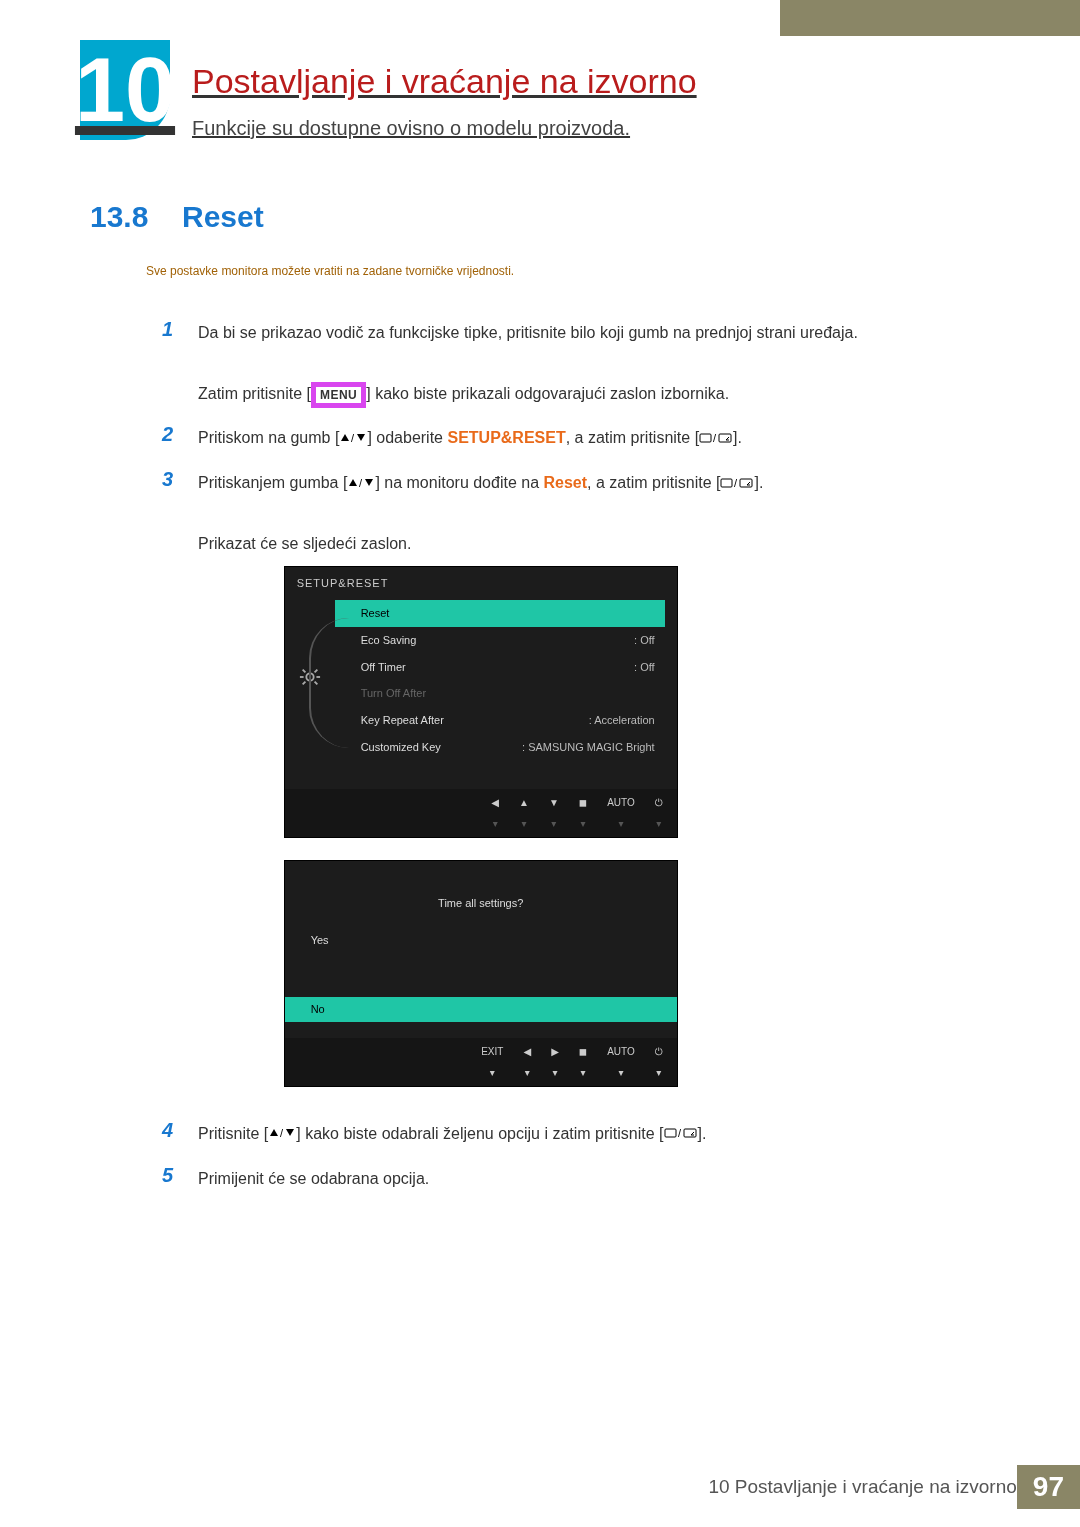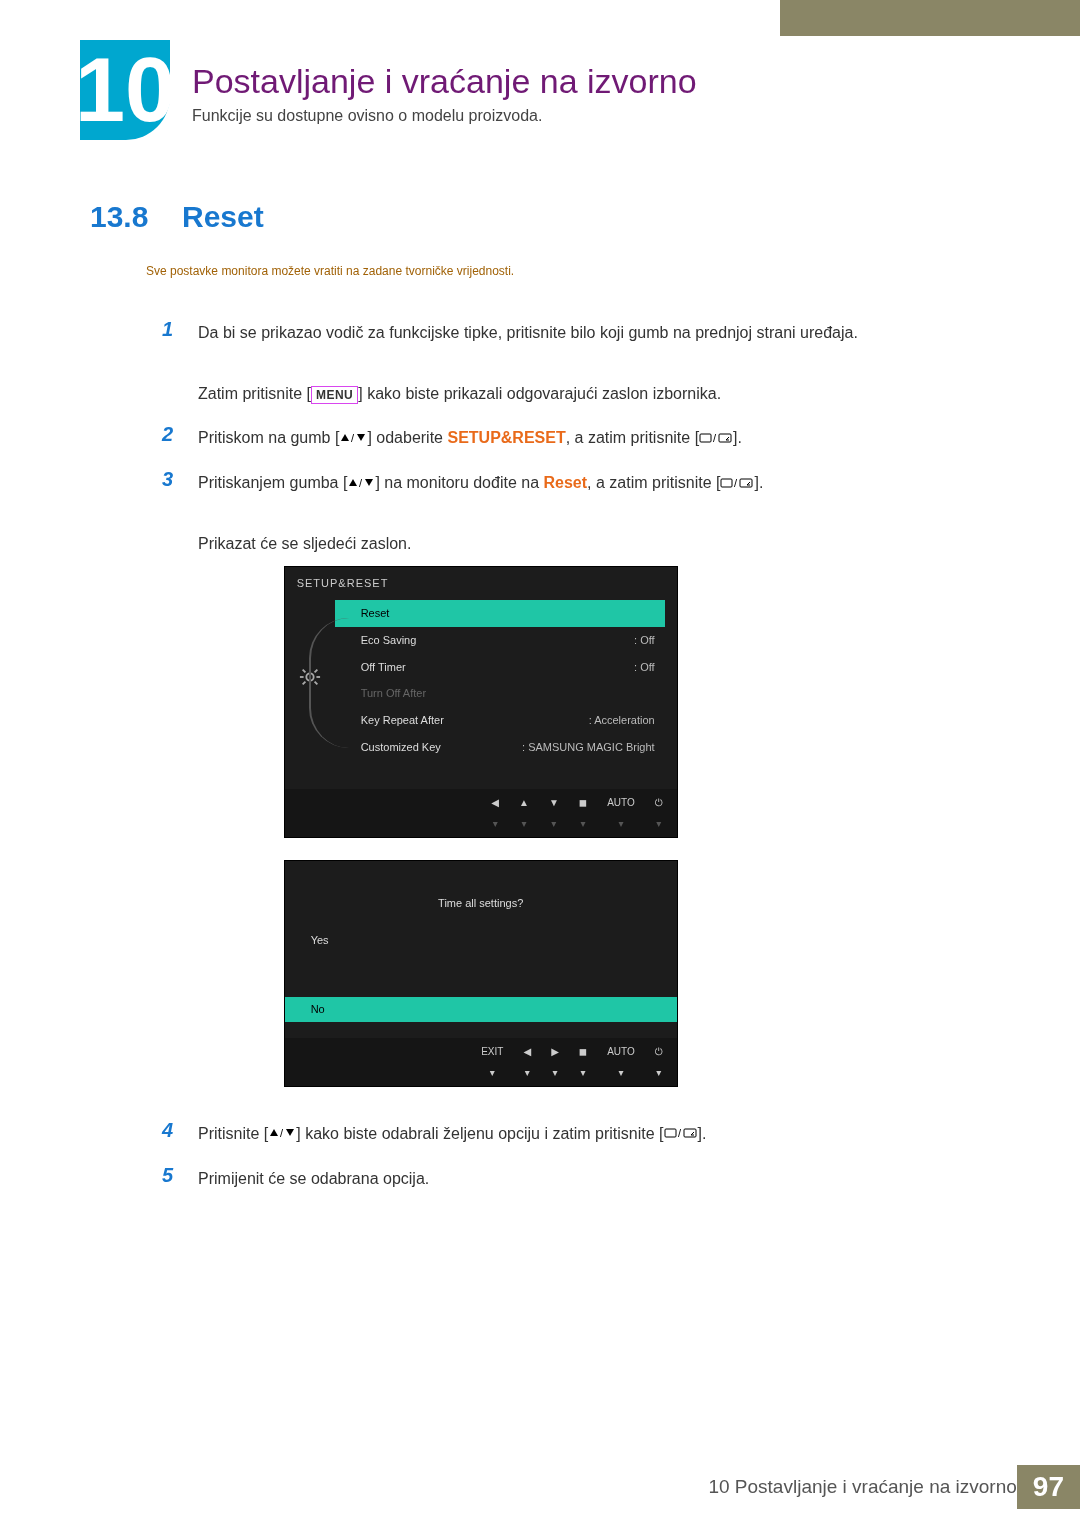--- a/index.html
+++ b/index.html
@@ -13,58 +13,58 @@
     color: #333;
   }
   .top-stripe {
     position: absolute;
     top: 0; right: 0; height: 36px; width: 300px;
     background: #8a8666;
   }
   .chapter-header {
     position: absolute;
     top: 40px; left: 80px; right: 48px;
-    display: flex; align-items: center; gap: 22px;
+    display: flex; align-items: flex-end; gap: 22px; text-decoration: underline;
   }
   .chapter-badge {
     width: 90px; height: 100px;
     background: #00a7cf;
     color: #fff;
     font-size: 90px;
     font-weight: bold;
     display: flex; align-items: center; justify-content: center;
     border-bottom-right-radius: 44px;
     line-height: 1;
   }
   .chapter-titlewrap { padding-top: 6px; }
   .chapter-title {
-    color: #701a75;
+    color: #b91c1c;
     font-size: 34px;
     font-weight: 500;
-    margin-bottom: 6px;
-  }
-  .chapter-sub { font-size: 16px; color: #444; }
+    margin-bottom: 16px;
+  }
+  .chapter-sub { font-size: 20px; color: #444; }
   .content {
     position: absolute;
     top: 190px; left: 90px; right: 80px;
   }
   .sec-row { display: flex; gap: 22px; margin-top: 10px; margin-bottom: 30px; }
   .sec-num { color: #1878cf; font-size: 30px; font-weight: 600; width: 70px; }
   .sec-title { color: #1878cf; font-size: 30px; font-weight: 600; }
   .sec-desc { margin-left: 56px; font-size: 12px; color: #a16207; margin-bottom: 40px; }
   .subsec-row { margin-left: 72px; display: flex; gap: 16px; margin-bottom: 24px; }
   .subsec-num { color: #1878cf; font-size: 19px; font-weight: 600; }
   .subsec-title { color: #1878cf; font-size: 19px; font-weight: 600; }
   .steps { margin-left: 72px; }
   .step { display: flex; gap: 18px; margin-bottom: 14px; }
   .step-n { color: #1878cf; font-style: italic; font-size: 20px; font-weight: 600; width: 18px; flex: none; }
   .step-txt { font-size: 16px; color: #333; line-height: 1.9; }
   .inline-hl { color: #e96a1a; font-weight: bold; }
   .inline-menu {
-    border: 1px solid #d946ef; padding: 1px 4px; font-size: 12px; font-weight: bold;
+    border: 5px solid #d946ef; padding: 1px 4px; font-size: 12px; font-weight: bold;
     letter-spacing: 0.5px;
   }
   .osd-wrap { margin: 6px 0 18px 0; display: flex; flex-direction: column; align-items: center; gap: 22px; }
   .osd {
     width: 392px; background: #1c1c1c; color: #ddd; font-size: 11px;
     border: 1px solid #000;
   }
   .osd-title { padding: 6px 12px; font-size: 11px; letter-spacing: 1px; color:#ccc; }
   .osd-body { display: flex; padding: 0 0 28px 0; position: relative; }
   .osd-left {

